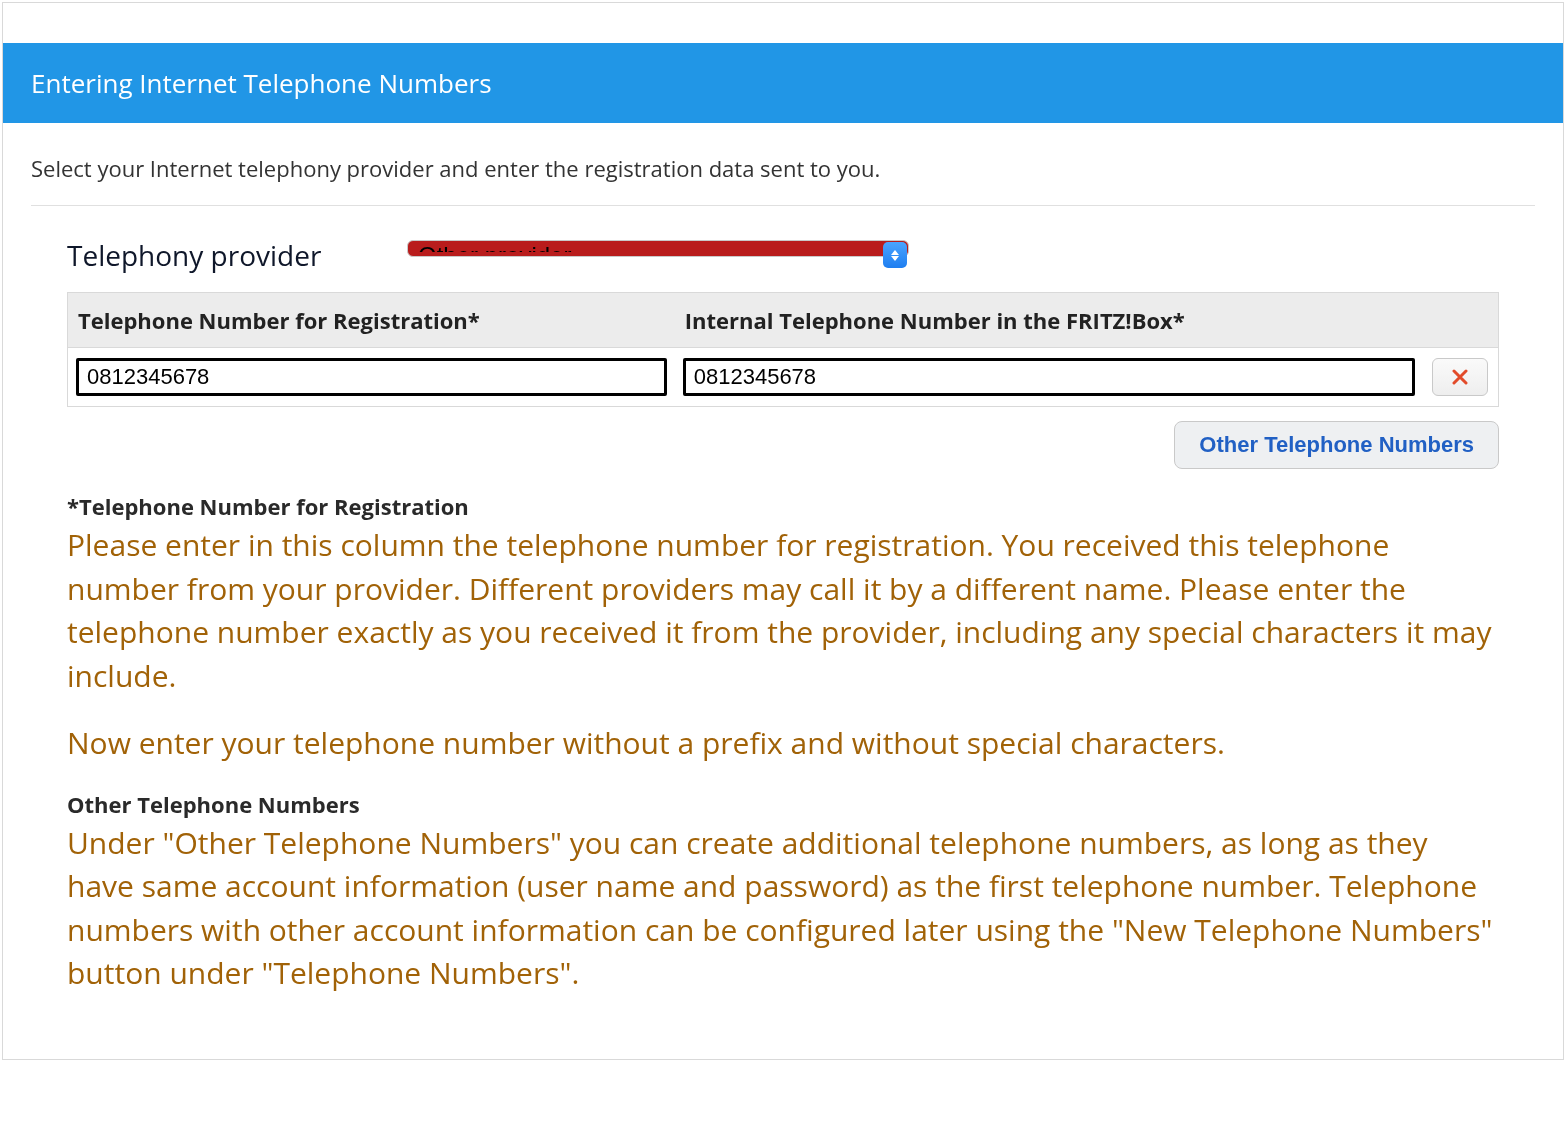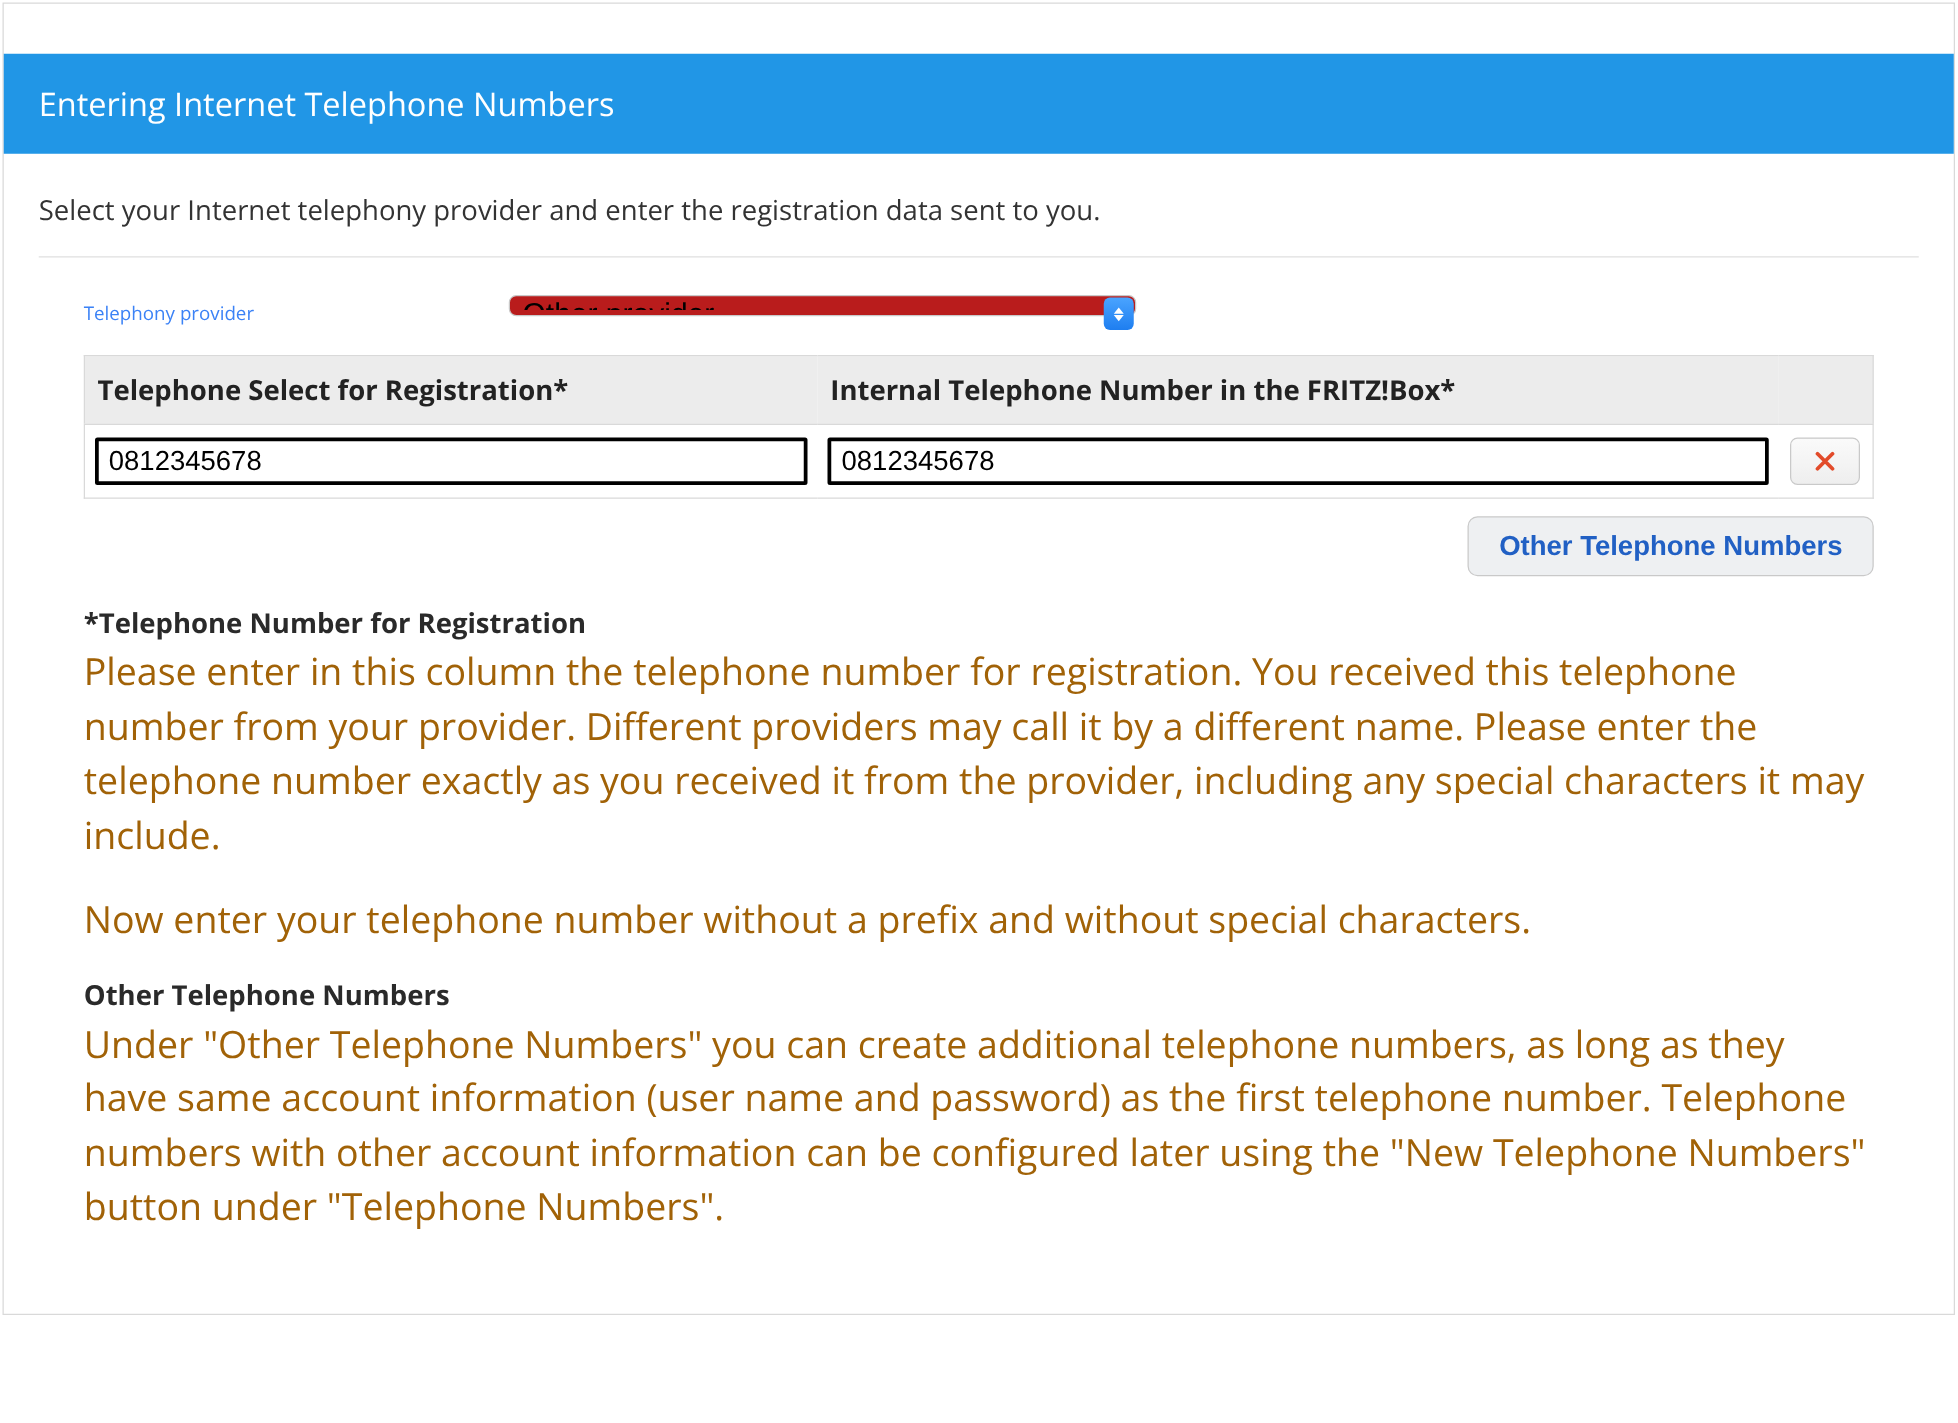--- a/index.html
+++ b/index.html
@@ -39,22 +39,22 @@
   .inner {
     padding: 0 36px;
   }
   .provider-row {
     display: flex;
     align-items: center;
     margin-bottom: 18px;
   }
   .provider-label {
     width: 340px;
-    font-size: 15px;
-    color: #3b82f6;
+    font-size: 28px;
+    color: #0f172a;
   }
   .select-wrap {
     position: relative;
     flex: 0 0 502px;
   }
   .select-wrap select {
     width: 100%;
     font-size: 24px;
     padding: 4px 36px 4px 10px;
     border: 1px solid #c9c9c9;
@@ -179,21 +179,21 @@
           <div class="select-caret">
             <div class="up"></div>
               <div class="down"></div>
           </div>
         </div>
       </div>
 
       <table class="num-table">
         <thead>
           <tr>
-            <th>Telephone Select for Registration*</th>
+            <th>Telephone Number for Registration*</th>
             <th>Internal Telephone Number in the FRITZ!Box*</th>
             <th class="del-cell"></th>
           </tr>
         </thead>
         <tbody>
           <tr>
             <td>
               <input type="text" value="0812345678" style="">
             </td>
             <td>

